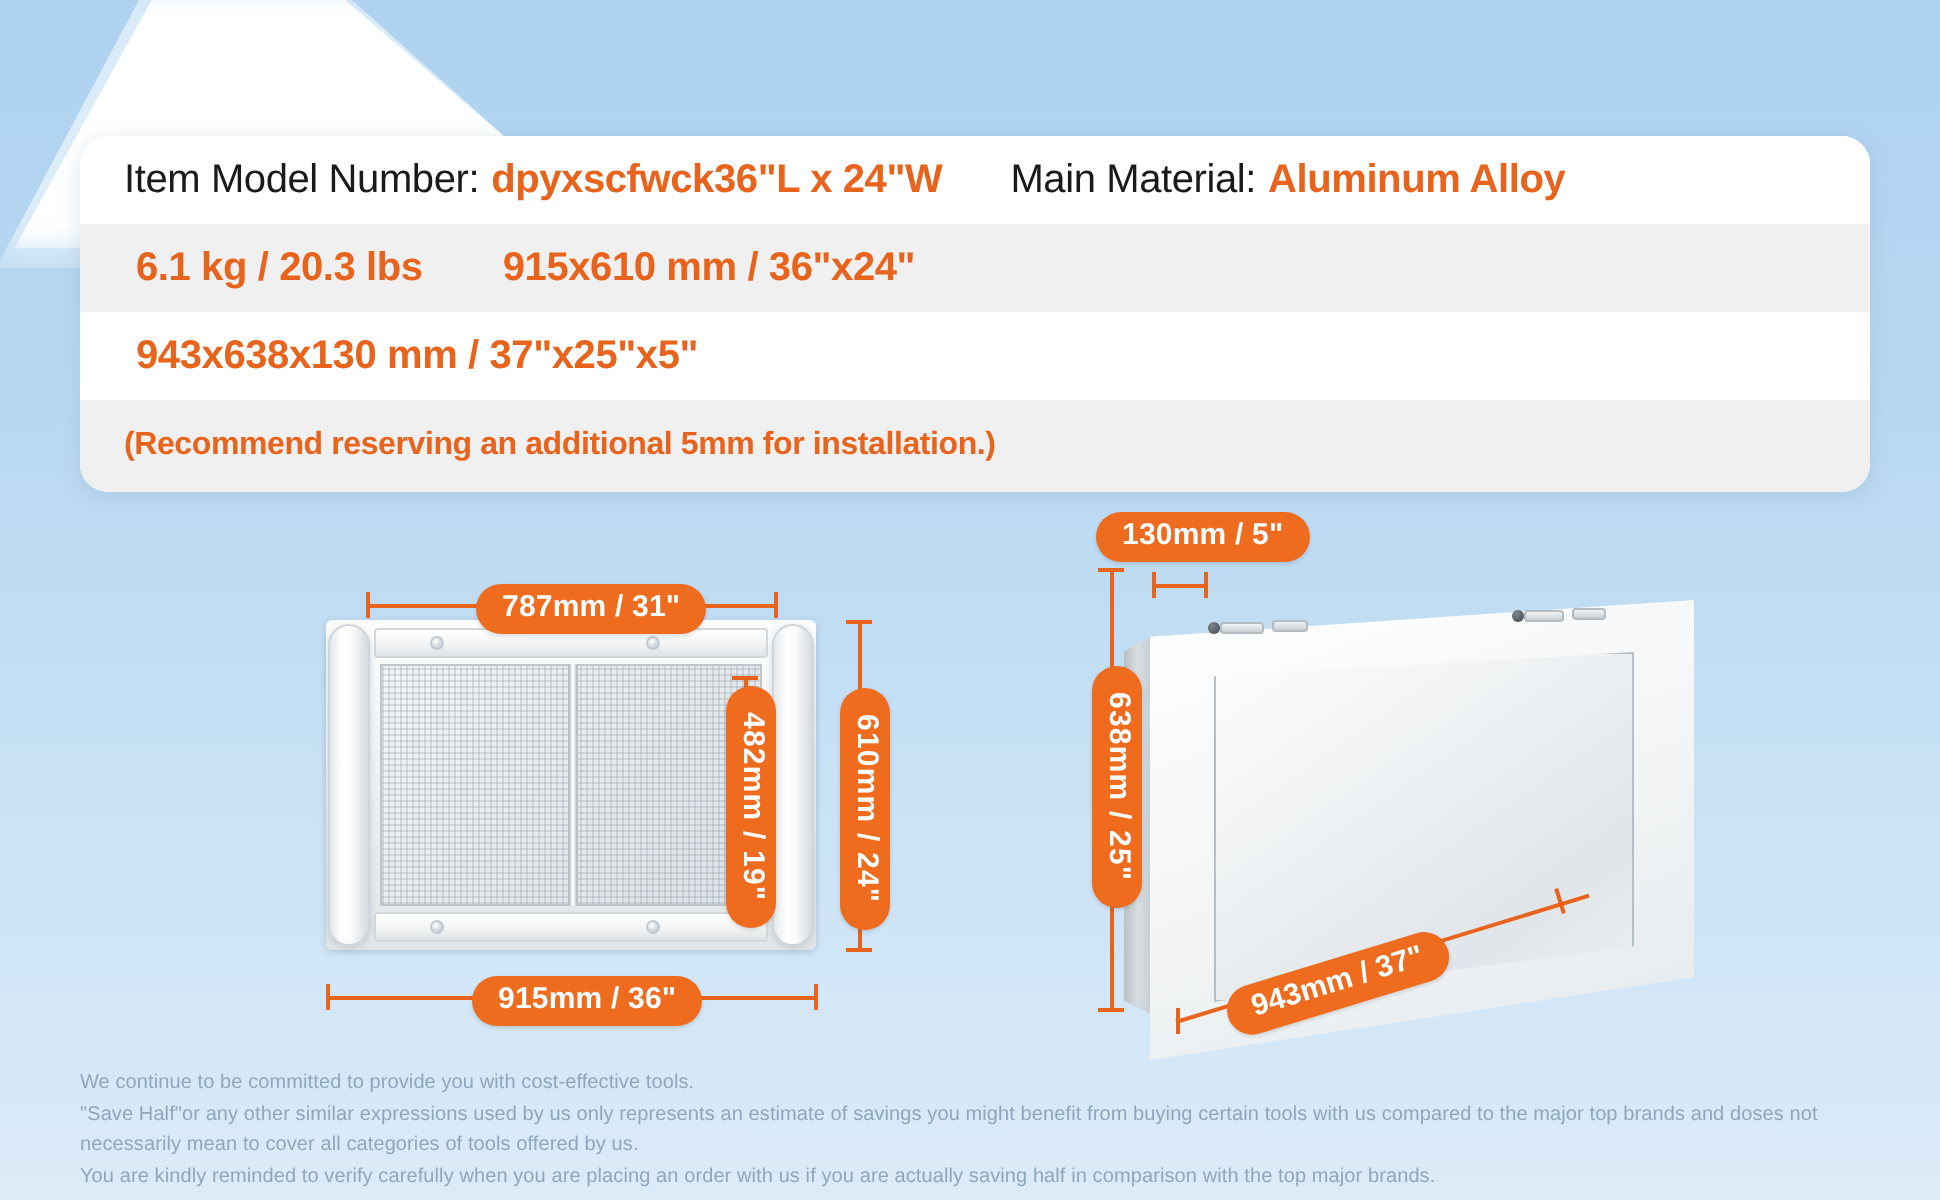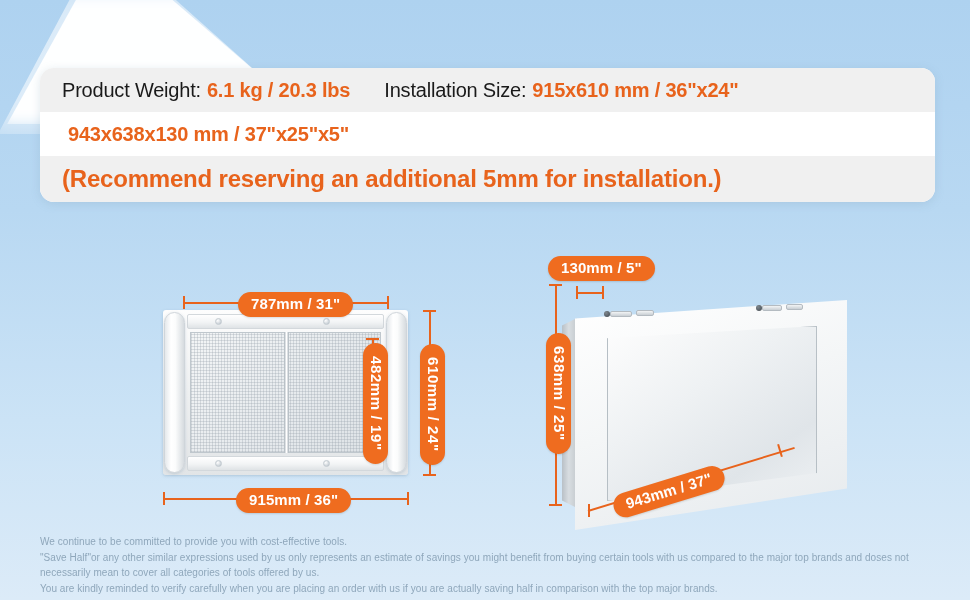--- a/index.html
+++ b/index.html
@@ -87,21 +87,21 @@
 
   .note-row {
     display: flex;
     align-items: center;
     padding: 0 22px;
     height: 46px;
     background: #f0f0f0;
   }
   .note-text {
     color: #e8631c;
-    font-size: 24px;
+    font-size: 16px;
     font-weight: 700;
     letter-spacing: -0.2px;
   }
 
   
   .diagrams { position: absolute; left: 0; top: 248px; width: 970px; height: 285px; z-index: 2; }
 
   
   .dim-line { position: absolute; background: #e8631c; }
   .dim-h { height: 2px; }
@@ -251,26 +251,31 @@
 
 <div id="page">
 
   <div class="beam">
     <div class="beam-glow"></div>
     <div class="beam-core"></div>
   </div>
 
   <div class="spec-card">
 
+    <div class="spec-row plain">
+      <span class="lbl">Item Model Number:</span>
+      <span class="val">dpyxscfwck36"L x 24"W</span>
+      <span class="gap-lg"></span>
+      <span class="lbl">Main Material:</span>
+      <span class="val">Aluminum Alloy</span>
+    </div>
 
     <div class="spec-row shade">
-      <span class="lbl">Product Weight:</span>
       <span class="val">6.1 kg / 20.3 lbs</span>
       <span class="gap-lg"></span>
-      <span class="lbl">Installation Size:</span>
       <span class="val">915x610 mm / 36"x24"</span>
     </div>
 
     <div class="spec-row plain">
       <span class="val">943x638x130 mm / 37"x25"x5"</span>
     </div>
 
     <div class="note-row">
       <span class="note-text">(Recommend reserving an additional 5mm for installation.)</span>
     </div>

